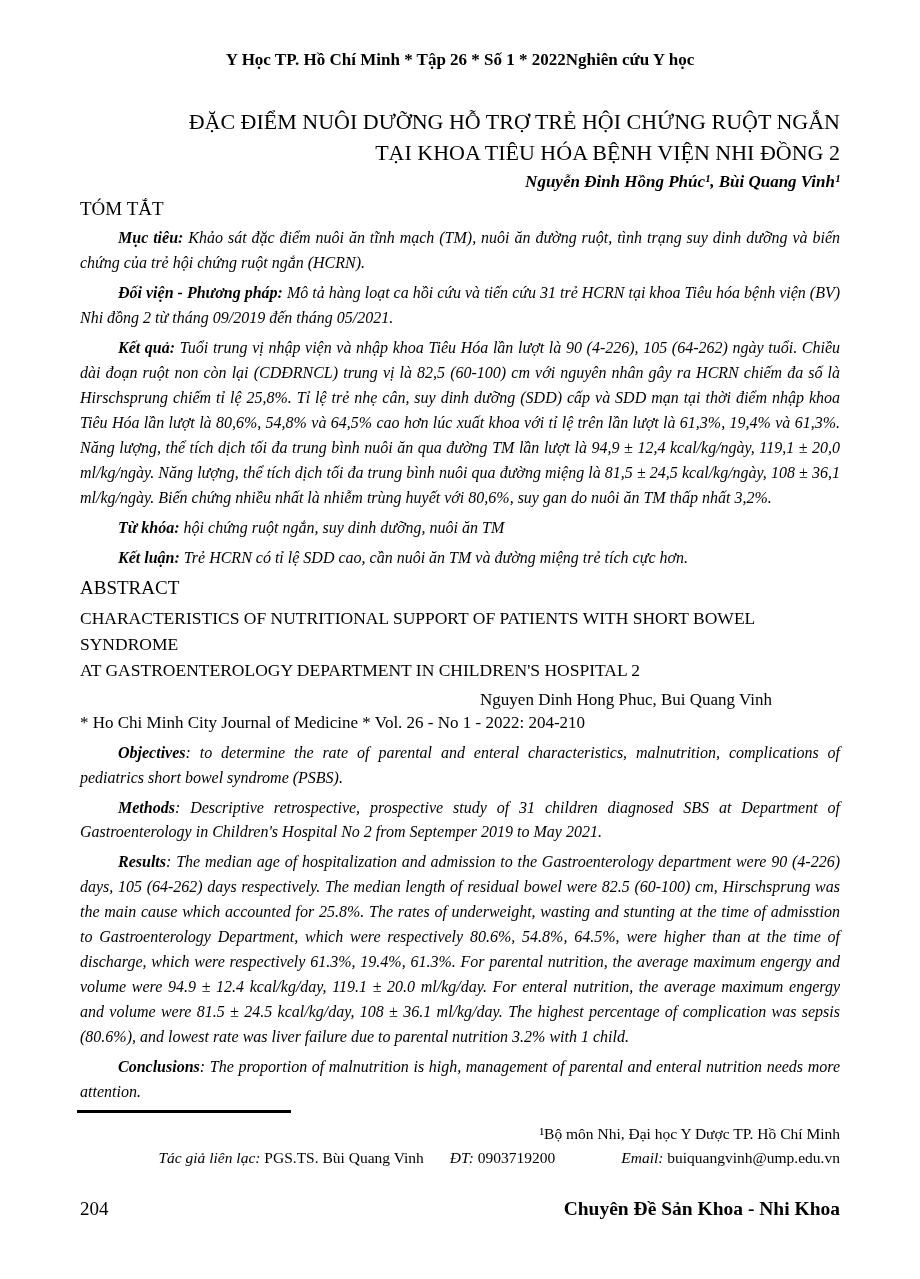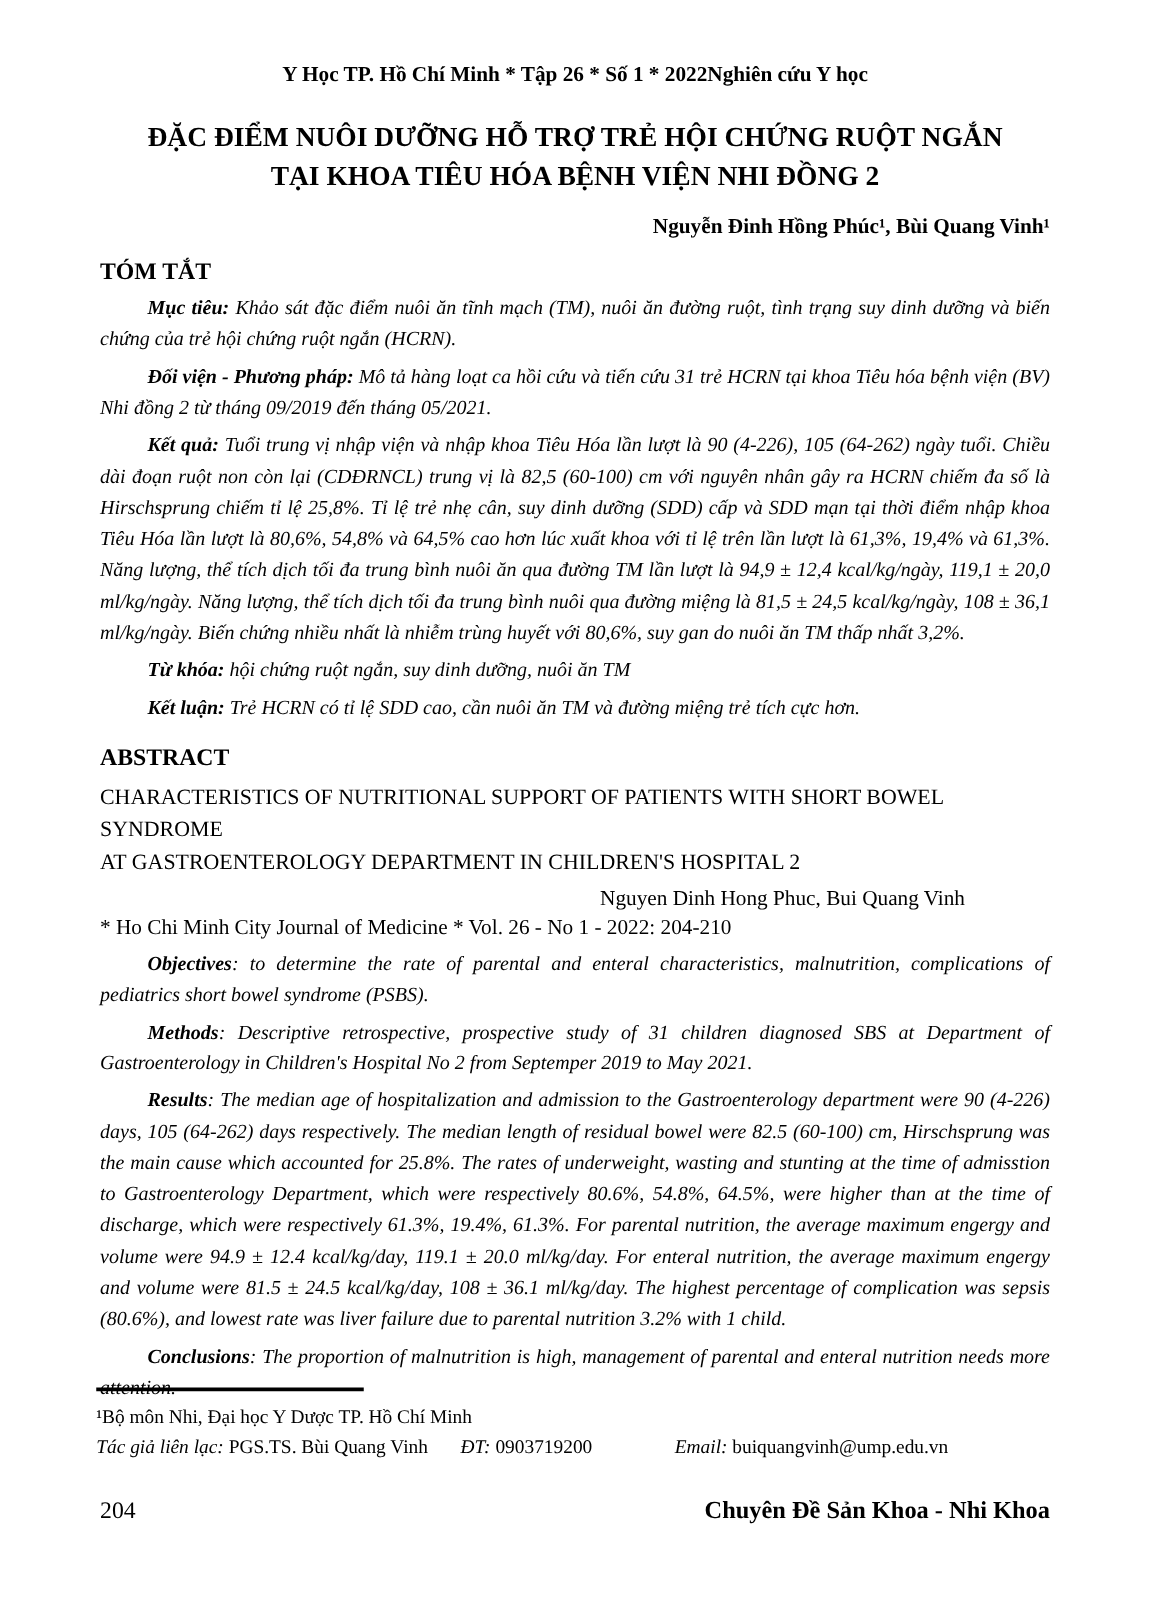--- a/index.html
+++ b/index.html
@@ -7,40 +7,40 @@
     width: 920px; height: 1279px;
     background: #ffffff; color: #000000;
     font-family: "Liberation Serif", "DejaVu Serif", serif;
     position: relative; overflow: hidden;
   }
   .page { position: absolute; inset: 0; padding: 50px 80px 0 80px; box-sizing: border-box; }
 
   .header { display: flex; justify-content: center; align-items: baseline;
             font-weight: bold; font-size: 17px; }
 
-  .title { text-align: center; font-weight: bold; font-size: 22px; line-height: 1.42;
-           margin-top: 24px; }
+  .title { text-align: right; font-weight: normal; font-size: 22px; line-height: 1.42;
+           margin-top: 36px; }
 
-  .authors-vi { text-align: right; font-weight: bold; 
-                font-size: 17px; margin-top: 15px; }
+  .authors-vi { text-align: right; font-weight: bold; font-style: italic;
+                font-size: 17px; margin-top: 4px; }
 
-  .section-heading { font-size: 19px; font-weight: bold; margin: 16px 0 6px 0; }
+  .section-heading { font-size: 19px; font-weight: normal; margin: 6px 0 6px 0; }
 
   .para { font-style: italic; font-size: 16px; line-height: 1.56; text-align: justify;
           text-indent: 38px; margin: 0 0 5px 0; }
   .para .lead { font-weight: bold; }
 
   .en-title { text-align: left; font-size: 17.5px;
               line-height: 1.5; margin: 2px 0 6px 0; }
   .en-authors { text-align: right; font-size: 17px; margin: 0 0; padding-right: 68px; }
   .journal-ref { text-align: left; font-size: 17px; margin: 3px 0 8px 0; padding-right: 48px; }
 
   .footnote-block { position: absolute; left: 77px; right: 80px; top: 1110px; }
   .fn-sep { width: 214px; border: none; border-top: 3px solid #000; margin: 0 0 9px 0; }
-  .fn { font-size: 15.5px; line-height: 1.55; }
+  .fn { font-size: 15.5px; line-height: 1.55; text-align: right; }
   .fn .it { font-style: italic; }
   .fn .gap { display: inline-block; width: 26px; }
   .fn .gap-wide { display: inline-block; width: 66px; }
 
   .footer { position: absolute; left: 80px; right: 80px; top: 1198px;
             display: flex; justify-content: space-between; align-items: baseline; gap: 48px; }
   .page-num { font-size: 19px; }
   .footer-section { font-size: 19.5px; font-weight: bold; }
 </style>
 </head>

